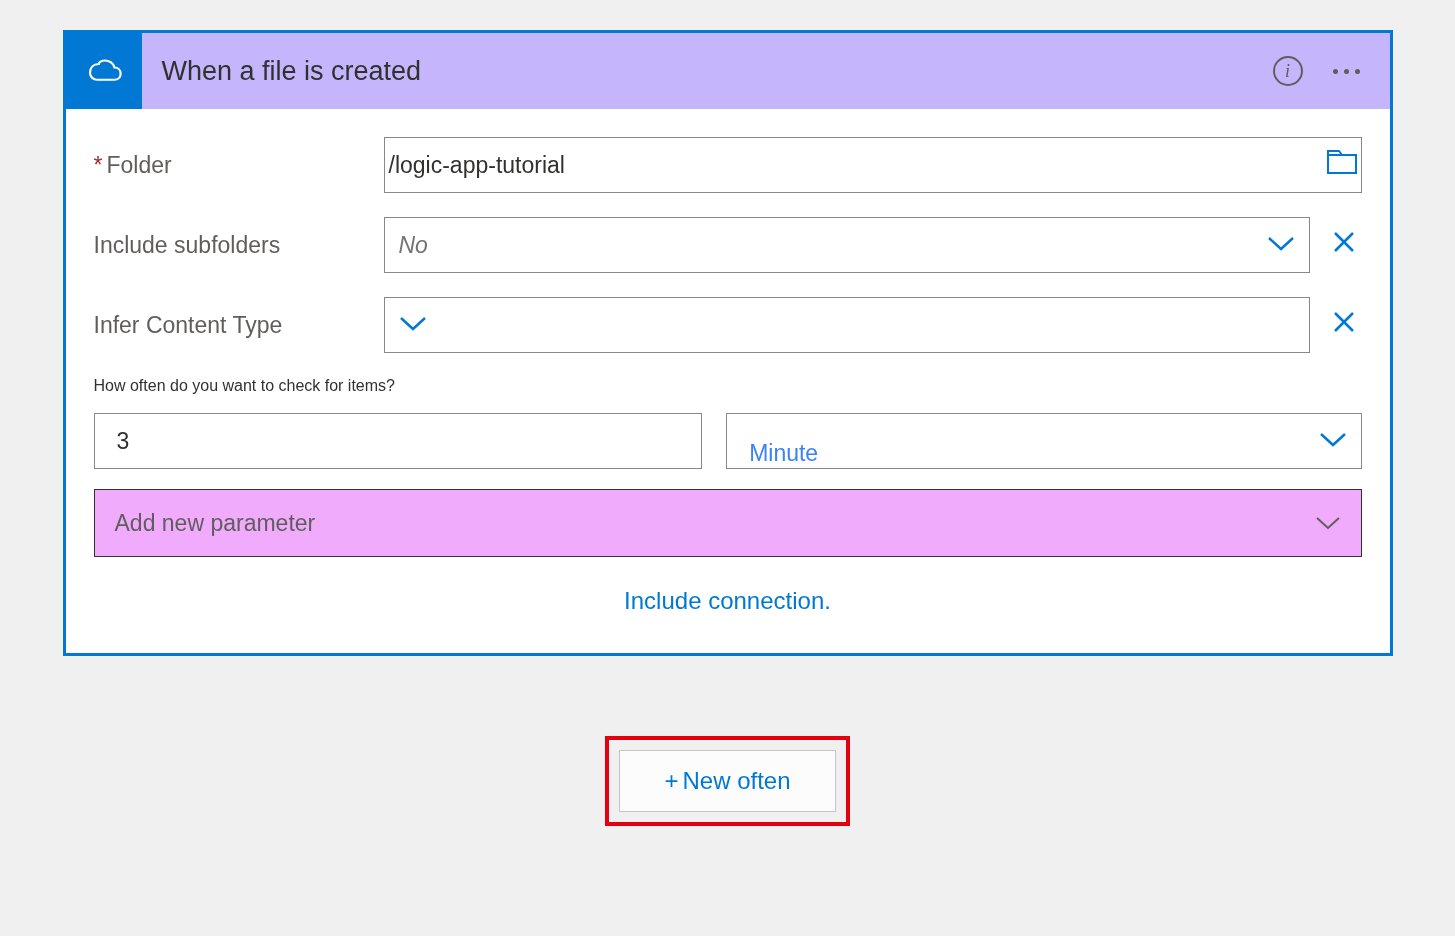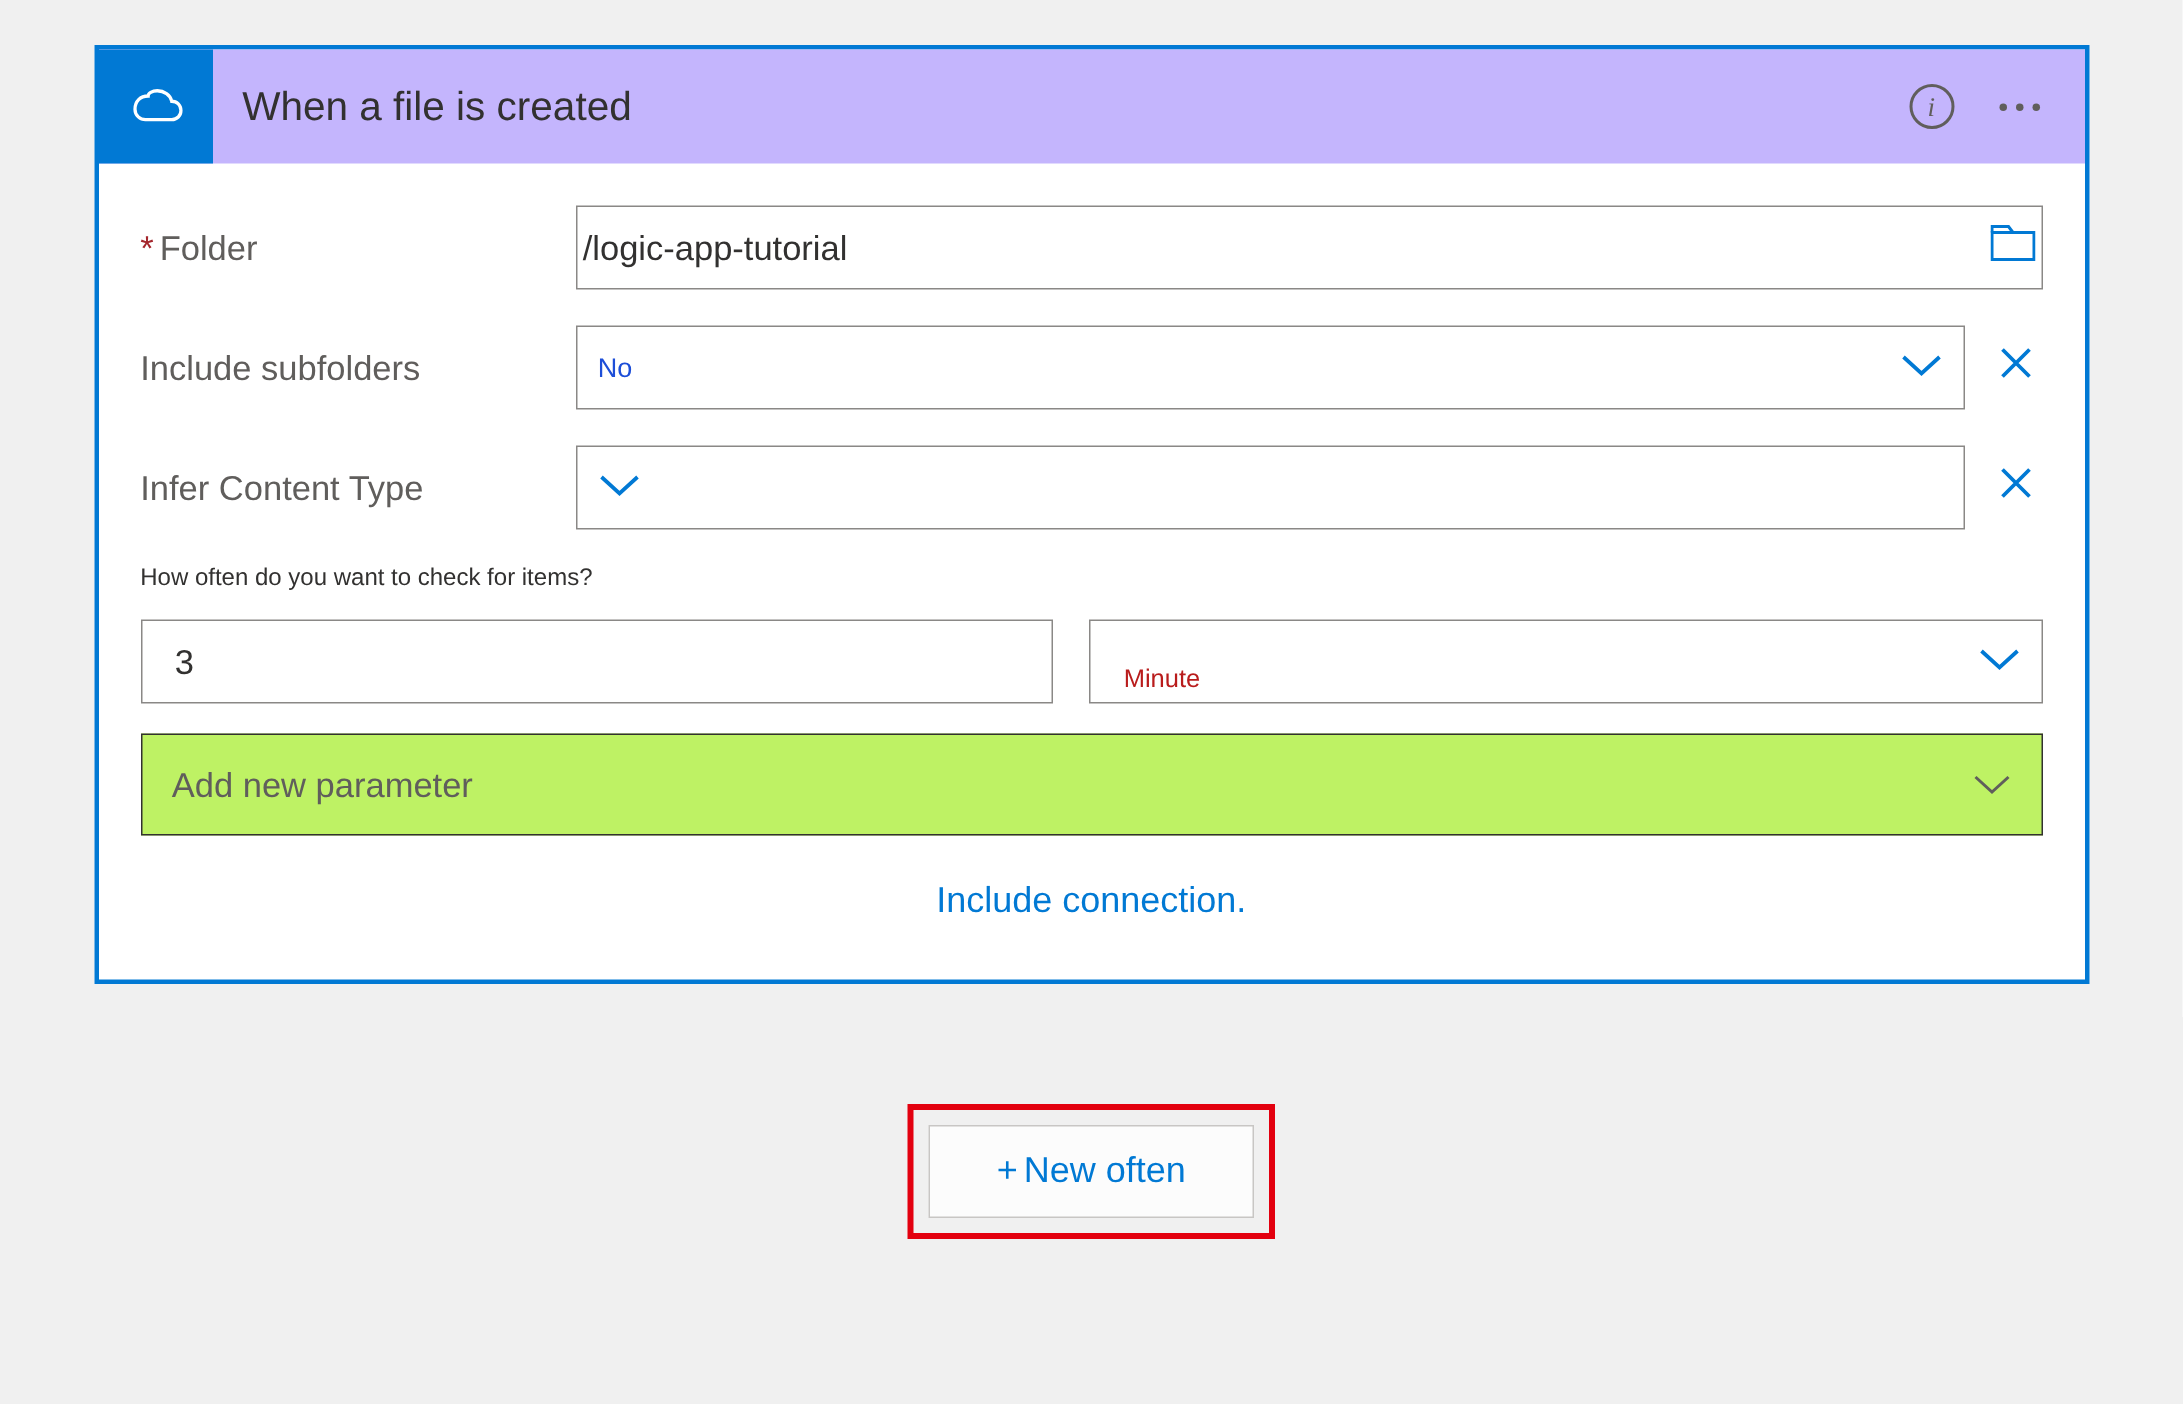--- a/index.html
+++ b/index.html
@@ -120,22 +120,23 @@
       display: flex;
       align-items: center;
       border: 1px solid #8a8886;
       height: 56px;
       padding: 0 14px;
       background: #fff;
       cursor: pointer;
     }
     .select-wrap .value {
       flex: 1;
-      font-size: 18px;
-      color: #1d4ed8;
+      font-size: 23px;
+      color: #737373;
+      font-style: italic;
     }
     .chevron-down {
       color: #0179d4;
       flex-shrink: 0;
     }
     .chevron-down-dark {
       color: #605e5c;
       flex-shrink: 0;
     }
     .remove-x {
@@ -170,31 +171,31 @@
       display: flex;
       align-items: center;
       border: 1px solid #8a8886;
       height: 56px;
       padding: 0 14px 0 22px;
       background: #fff;
       cursor: pointer;
     }
     .interval-select .value {
       flex: 1;
-      font-size: 17px;
-      color: #b91c1c;
+      font-size: 23px;
+      color: #3b82f6;
       margin-top: 24px;
     }
     .add-param-select {
       display: flex;
       align-items: center;
       border: 1px solid #323130;
       height: 68px;
       padding: 0 20px;
-      background: #bef264;
+      background: #f0abfc;
       cursor: pointer;
       margin-bottom: 30px;
     }
     .add-param-select .value {
       flex: 1;
       font-size: 23px;
       color: #605e5c;
     }
     .change-connection {
       text-align: center;

